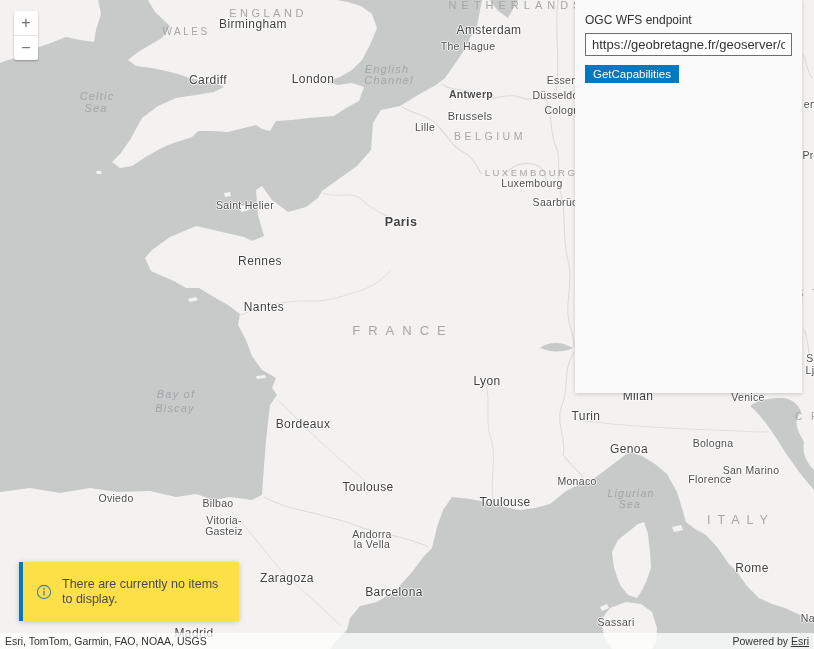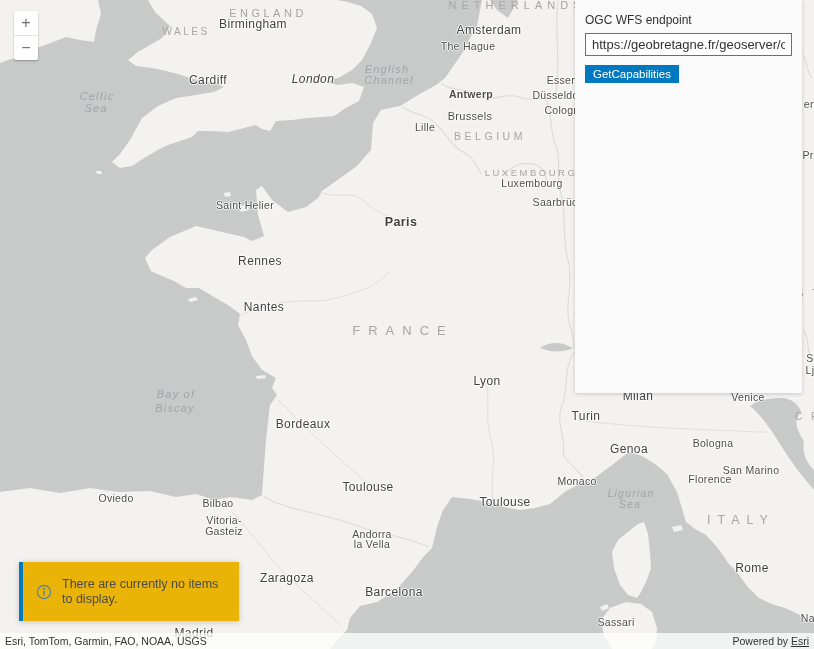--- a/index.html
+++ b/index.html
@@ -28,21 +28,21 @@
 
   .panel{position:absolute;left:575px;top:0;width:227px;height:393px;z-index:3;
     background:var(--panel,#fafafa);box-shadow:0 1px 4px rgba(0,0,0,.18);box-sizing:border-box;}
   .panel-label{margin:13px 10px 6px 10px;font-size:12px;color:#323232;}
   .panel-input{display:block;margin:0 10px;width:207px;box-sizing:border-box;height:23px;
     border:1px solid #6e6e6e;border-radius:0;background:#fff;color:#323232;
     font-family:"Liberation Sans",sans-serif;font-size:13px;padding:2px 6px;}
   .getcap{display:inline-block;margin:9px 10px;background:var(--accent,#0079c1);color:#fff;
     border:none;font-family:"Liberation Sans",sans-serif;font-size:11.5px;padding:3px 8px;cursor:pointer;}
 
-  .note{position:absolute;left:19px;top:562px;width:220px;height:59px;z-index:3;background:#eab308;
+  .note{position:absolute;left:19px;top:562px;width:220px;height:59px;z-index:3;background:#fde047;
     border-left:4px solid var(--accent,#0079c1);box-shadow:0 1px 6px rgba(0,0,0,.2);box-sizing:border-box;
     display:flex;align-items:center;gap:10px;padding:0 10px 0 13px;}
   .note-icon{flex:0 0 auto;color:#4583a5;display:block;}
   .note-msg{font-size:12.5px;line-height:15px;color:#4a4a4a;width:160px;}
 
   .attr{position:absolute;left:0;right:0;bottom:0;height:16px;z-index:4;
     background:rgba(255,255,255,.75);display:flex;justify-content:space-between;
     font-size:10.5px;line-height:16px;color:#323232;padding:0 5px;}
   .attr a{color:#323232;text-decoration:underline;cursor:pointer;}
 </style>
@@ -97,21 +97,21 @@
     </g>
   </svg>
 
   <div class="labels">
       <span class="lbl country" style="left: 268px; top: 13px; font-size: 11px; letter-spacing: 3.5px;">ENGLAND</span>
       <span class="lbl country" style="left: 186px; top: 31px; font-size: 10px; letter-spacing: 2.5px;">WALES</span>
       <span class="lbl city1" style="left: 253px; top: 24px;">Birmingham</span>
       <span class="lbl country" style="left: 517px; top: 5px; font-size: 11px; letter-spacing: 5px;">NETHERLANDS</span>
       <span class="lbl city1" style="left: 489px; top: 30px;">Amsterdam</span>
       <span class="lbl city2" style="left: 468px; top: 46px;">The Hague</span>
-      <span class="lbl city1" style="left: 313px; top: 79px; font-style: italic;">London</span>
+      <span class="lbl city1" style="left: 313px; top: 79px;">London</span>
       <span class="lbl city1" style="left: 208px; top: 80px;">Cardiff</span>
       <span class="lbl sea" style="left: 387px; top: 69px;">English</span>
       <span class="lbl sea" style="left: 389px; top: 80px;">Channel</span>
       <span class="lbl city2" style="left: 562px; top: 80px;">Essen</span>
       <span class="lbl city2" style="left: 471px; top: 94px; font-weight: bold;">Antwerp</span>
       <span class="lbl city2" style="left: 559px; top: 95px;">Düsseldorf</span>
       <span class="lbl sea" style="left: 97px; top: 96px;">Celtic</span>
       <span class="lbl sea" style="left: 96px; top: 108px;">Sea</span>
       <span class="lbl city2" style="left: 810px; top: 104px;">en</span>
       <span class="lbl city2" style="left: 565px; top: 110px;">Cologne</span>

